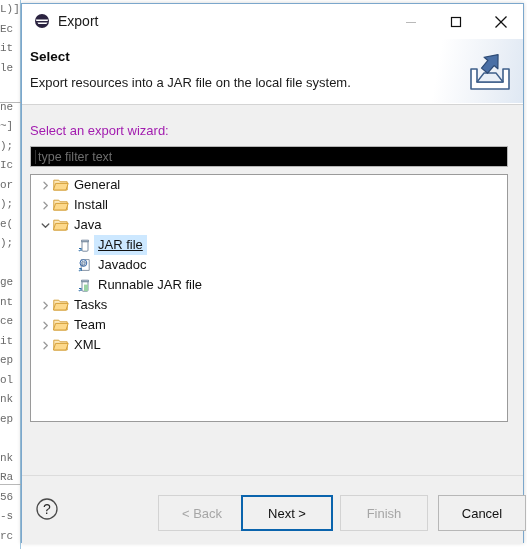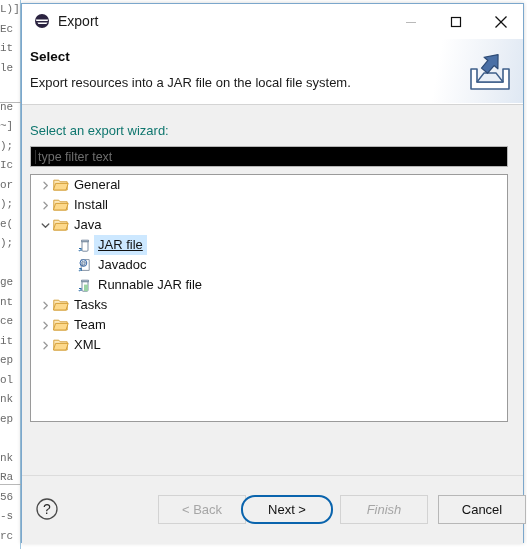--- a/index.html
+++ b/index.html
@@ -71,21 +71,21 @@
   }
   .hdr-banner{
     position:absolute;right:0;top:0;width:120px;height:64px;
     background:linear-gradient(100deg,#ffffff 0%, #ffffff 30%, #eef2f8 70%, #dfe8f3 100%);
   }
   .hdr-icon{position:absolute;right:10px;top:10px;width:46px;height:45px;}
 
   
   .content{position:relative;height:calc(540px - 35px - 66px);background:#f0f0f0;}
   .label-sel{
-    position:absolute;left:8px;top:18px;font-size:13px;color:#0f766e;
+    position:absolute;left:8px;top:18px;font-size:13px;color:#a21caf;
   }
   .filter{
     position:absolute;left:8px;top:41px;width:478px;height:21px;
     background:#000000;border:1px solid #b5b5b5;box-sizing:border-box;
   }
   .filter-caret{
     position:absolute;left:4px;top:3px;width:1px;height:14px;background:#333;
   }
   .filter-text{
     position:absolute;left:7px;top:2px;font-size:12.5px;color:#6d6d6d;
@@ -114,32 +114,32 @@
   .indent0{padding-left:8px;}
   .indent1{padding-left:32px;}
 
   
   .btnbar{
     position:absolute;left:0;bottom:0;width:501px;height:66px;
     background:#f0f0f0;border-top:1px solid #dcdcdc;
   }
   .help-btn{position:absolute;left:13px;top:21px;width:24px;height:24px;}
   .btn{
-    position:absolute;top:19px;height:29px;
+    position:absolute;top:19px;height:36px;
     box-sizing:border-box;display:flex;align-items:center;justify-content:center;
     font-size:13px;background:#f0f0f0;border:1px solid #c4c4c4;color:#111;
   }
   .btn.disabled{color:#a6a6a6;border-color:#d3d3d3;background:#f0f0f0;}
   .btn.focus{
     border:2px solid #0a64ad;background:#f0f0f0;
   }
   .btn.normal{border:1px solid #b7b7b7;background:#f0f0f0;}
   .b-back{left:136px;width:88px;}
-  .b-next{left:219px;width:92px;border-radius:14px;}
-  .b-finish{left:318px;width:88px;font-style:italic;}
+  .b-next{left:219px;width:92px;}
+  .b-finish{left:318px;width:88px;}
   .b-cancel{left:416px;width:88px;}
 </style>
 </head>
 <body>
 
 <div id="root">
 
   <div class="bg-editor">
     <div class="bg-code">L)]
 Ec

